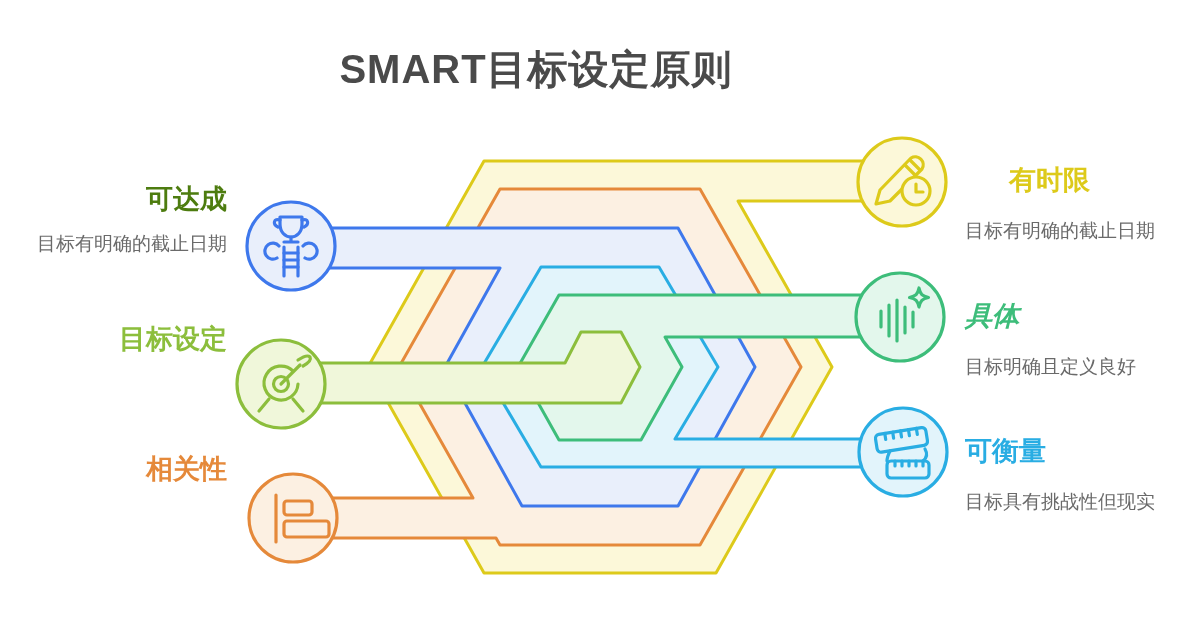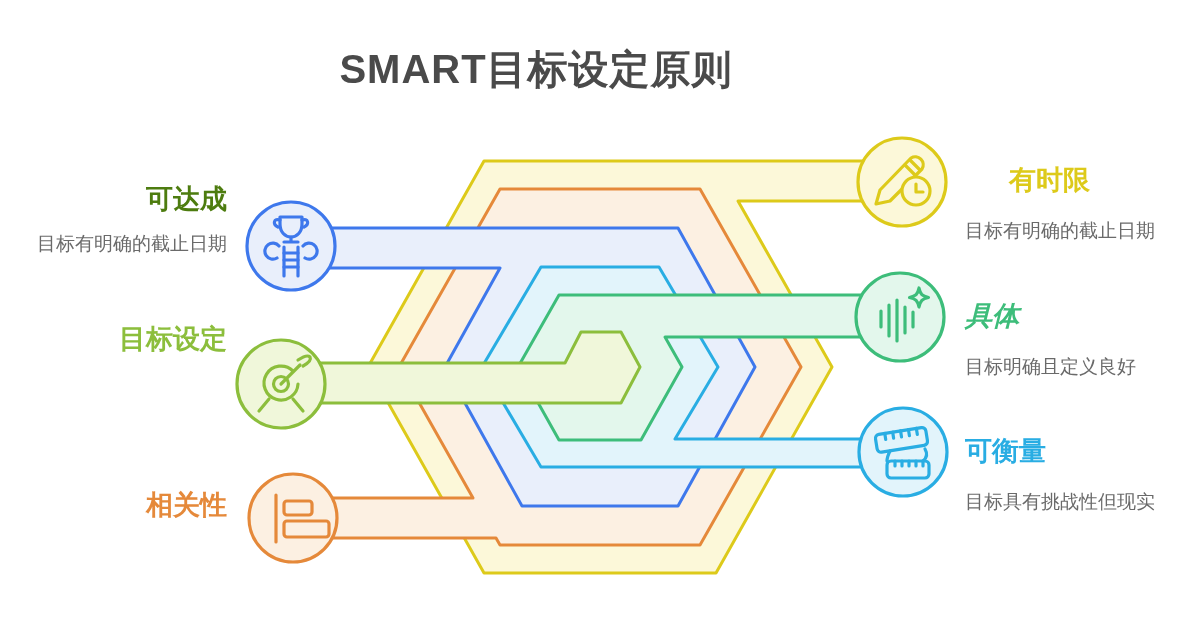--- a/index.html
+++ b/index.html
@@ -13,21 +13,21 @@
     font-size:40px;font-weight:700;letter-spacing:1px;color:#4a4a4a;
   }
   .item-title{position:absolute;font-size:27px;font-weight:700;white-space:nowrap;}
   .item-desc{position:absolute;font-size:19px;color:#6a6a6a;white-space:nowrap;}
   .al-right{text-align:right;}
   
   .t-achievable{top:181px;right:973px;}
   .d-achievable{top:231px;right:973px;}
   .t-goal{top:321px;right:973px;}
   .d-goal{top:371px;right:973px;}
-  .t-relevant{top:451px;right:973px;margin-top:36px;}
+  .t-relevant{top:451px;right:973px;}
   .d-relevant{top:501px;right:973px;}
   
   .t-time{top:162px;left:965px;margin-left:44px;}
   .d-time{top:218px;left:965px;}
   .t-specific{top:298px;left:965px;}
   .d-specific{top:354px;left:965px;}
   .t-measurable{top:433px;left:965px;}
   .d-measurable{top:489px;left:965px;}
 </style>
 </head>

